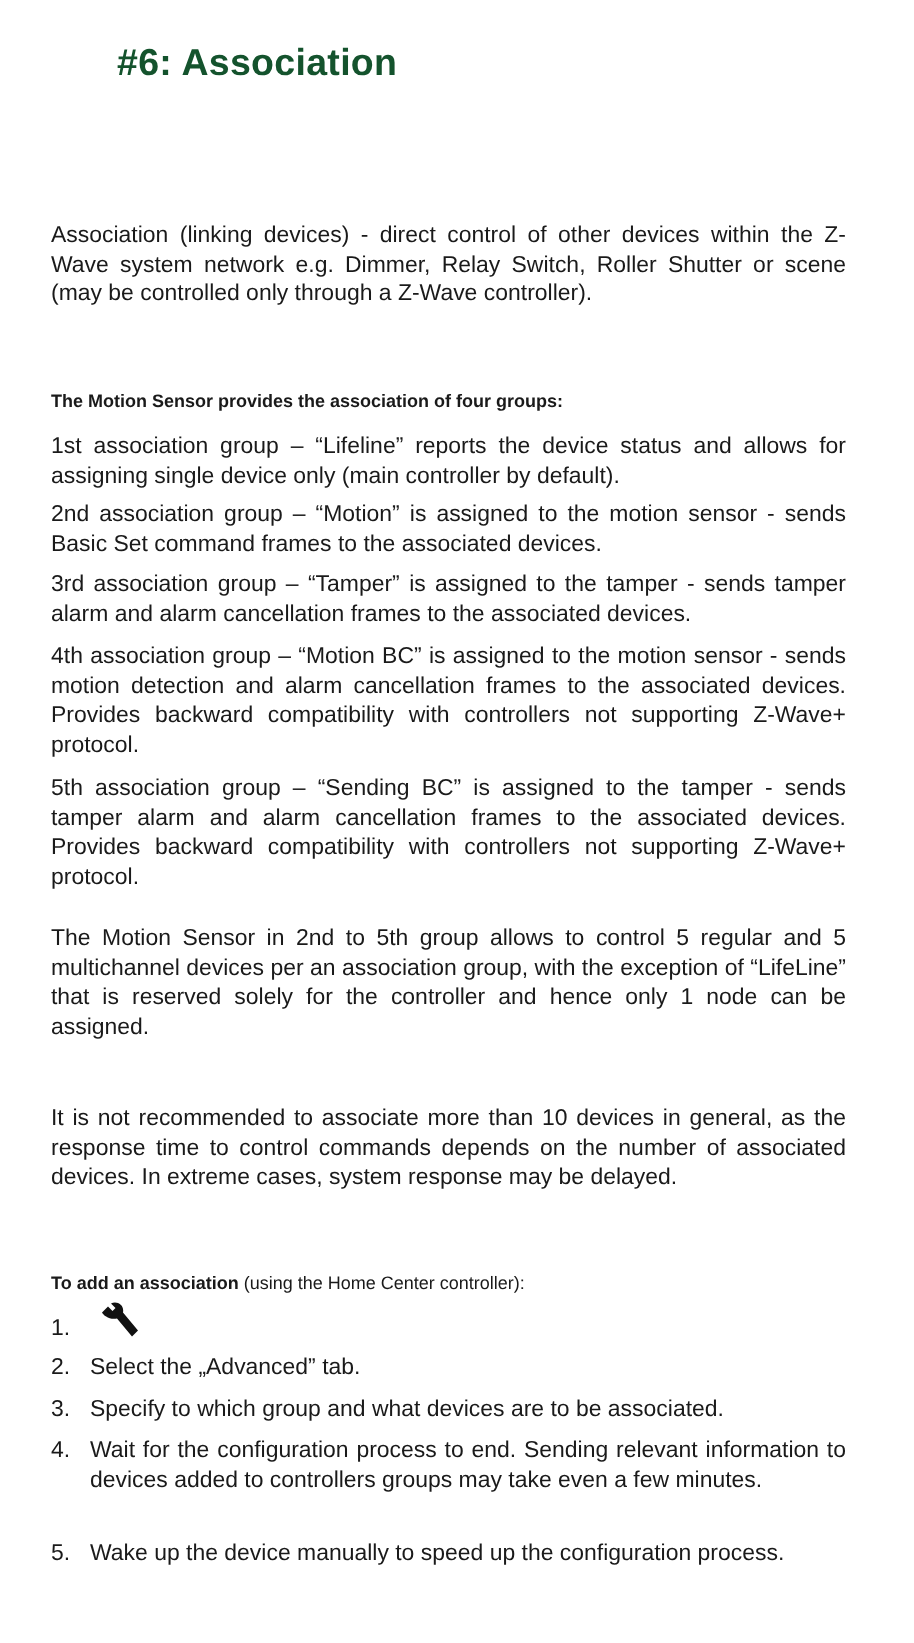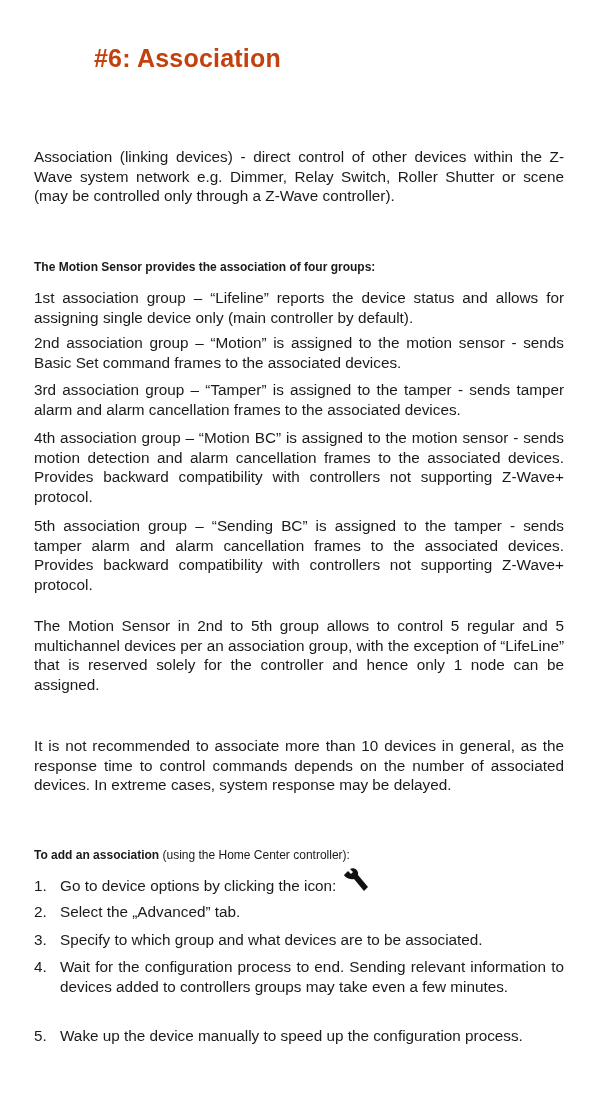--- a/index.html
+++ b/index.html
@@ -1,19 +1,19 @@
 <!DOCTYPE html>
 <html><head>
   <meta charset="utf-8">
   <style>
     html, body { margin: 0; padding: 0; background: #ffffff; }
     body { width: 609px; height: 1095px; position: relative; overflow: hidden;
            font-family: "Liberation Sans", "DejaVu Sans", sans-serif; color: #1a1a1a; }
-    .page-title { position: absolute; left: 78px; top: 28px; margin: 16px;
-                  font-size: 25px; font-weight: bold; color: #c2410c; letter-spacing: 0.2px; }
+    .page-title { position: absolute; left: 78px; top: 28px; margin: 0;
+                  font-size: 25px; font-weight: bold; color: #14532d; letter-spacing: 0.2px; }
     .para { position: absolute; left: 34px; width: 530px; margin: 0;
             font-size: 15.3px; line-height: 19.5px; text-align: justify; }
     .para b { font-weight: normal; }
     .heading { position: absolute; left: 34px; width: 540px; margin: 0;
                font-size: 12px; line-height: 19.5px; font-weight: bold; }
     .steps { position: absolute; left: 34px; width: 530px; margin: 0; padding: 0; list-style: none;
              font-size: 15.3px; line-height: 19.5px; }
     .steps li { position: absolute; left: 0; width: 530px; display: flex; }
     .steps .num { width: 26px; flex: 0 0 26px; }
     .steps .txt { flex: 1; text-align: justify; }
@@ -40,21 +40,21 @@
 
 <p class="para" style="top:616px;">The Motion Sensor in 2nd to 5th group allows to control 5 regular and 5 multichannel devices per an association group, with the exception of “LifeLine” that is reserved solely for the controller and hence only 1 node can be assigned.</p>
 
 <p class="para" style="top:736px;">It is not recommended to associate more than 10 devices in general, as the response time to control commands depends on the number of associated devices. In extreme cases, system response may be delayed.</p>
 
 <p class="heading" style="top:846px; font-weight:normal;"><b>To add an association</b><span> (using the Home Center controller):</span></p>
 
 <ul class="steps" style="top:876px;">
   <li style="top:0px;">
     <span class="num">1.</span>
-    <span class="txt" style="text-align:left;"><span>Go to device options by clicking the icon:</span><span class="wrench"><svg width="28" height="26" viewBox="0 0 28 26">
+    <span class="txt" style="text-align:left;"><span class="wrench"><svg width="28" height="26" viewBox="0 0 28 26">
             <path d="M2 7 L6 3 L9 6 L11 4 L8 1 C12 -1 17 2 16 7 L26 19 L22 23 L12 11 C7 12 3 9 2 7 Z" fill="#111"></path>
           </svg></span></span>
   </li>
   <li style="top:26px;">
     <span class="num">2.</span>
     <span class="txt">Select the „Advanced” tab.</span>
   </li>
   <li style="top:54px;">
     <span class="num">3.</span>
     <span class="txt">Specify to which group and what devices are to be associated.</span>

